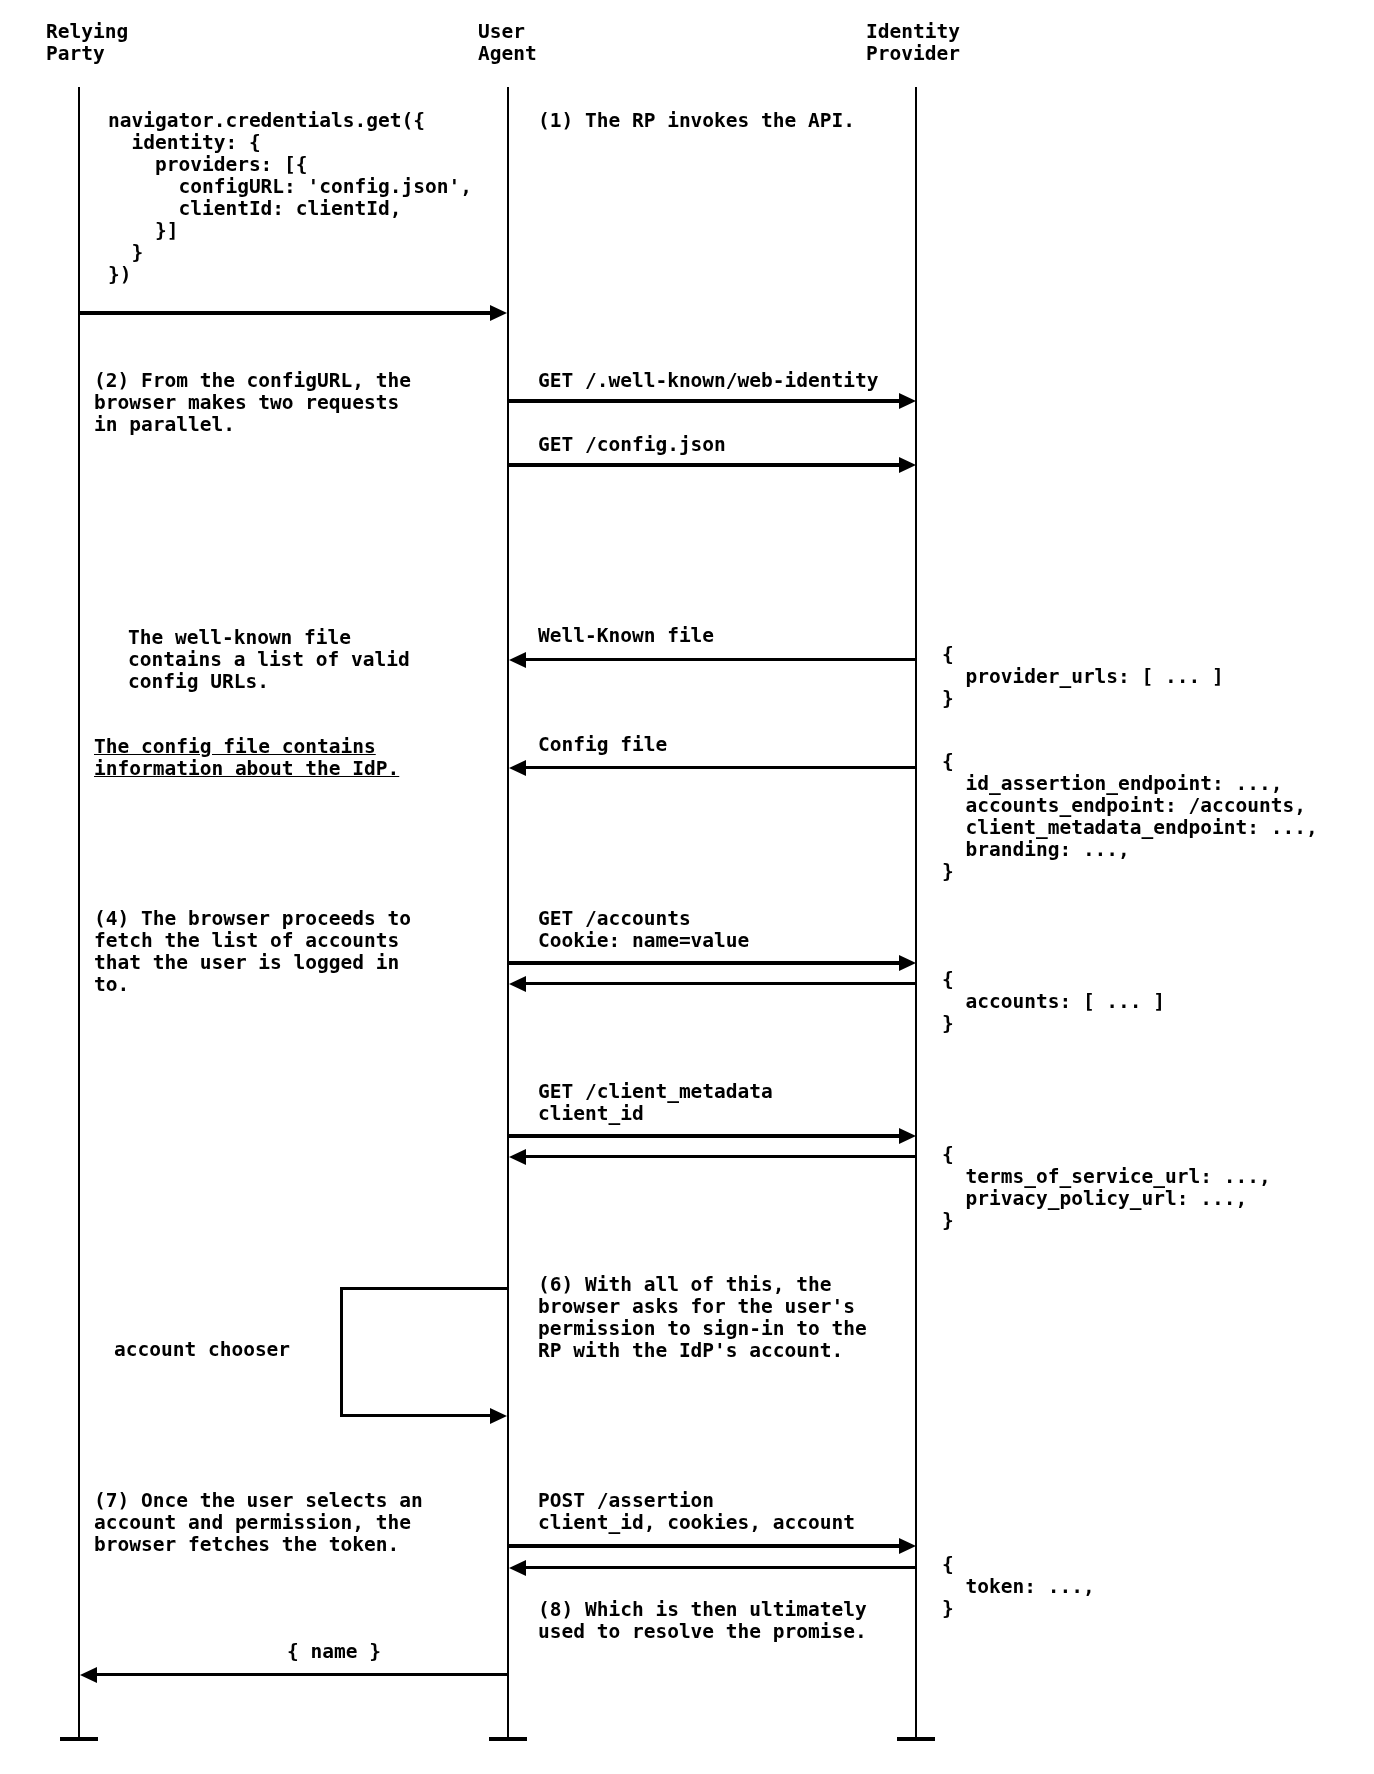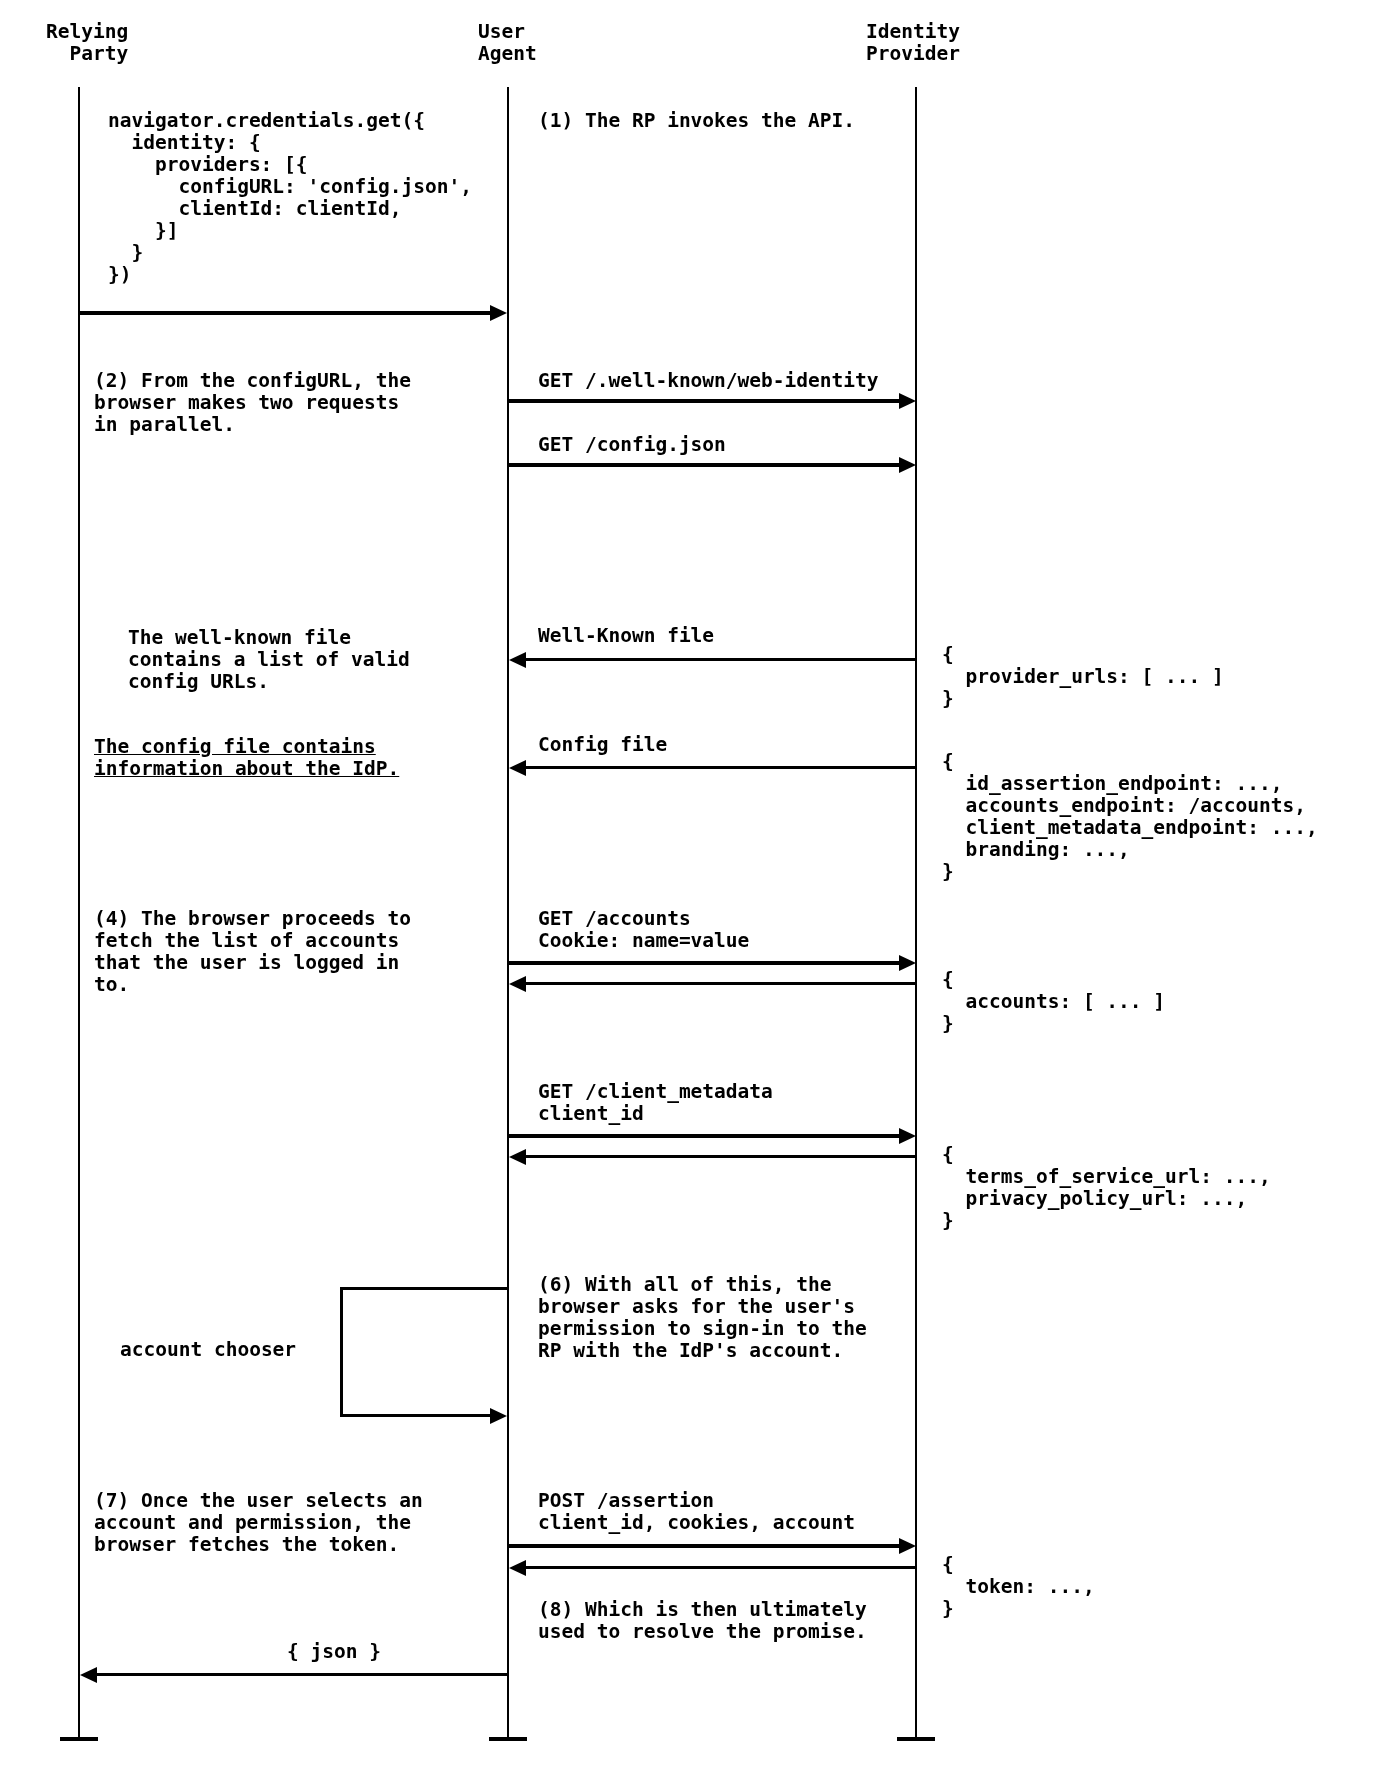--- a/index.html
+++ b/index.html
@@ -29,21 +29,21 @@
           border-top: 8px solid transparent;
           border-bottom: 8px solid transparent; }
   .head.r { border-left: 17px solid #000000; }
   .head.l { border-right: 17px solid #000000; }
 </style>
 </head>
 <body>
 
 <div class="canvas">
 
-  <pre class="txt" style="left:46px;  top:21px;text-align:right;">Relying
+  <pre class="txt" style="left:46px;  top:21px;">Relying
 Party</pre>
   <pre class="txt" style="left:478px; top:21px;">User
 Agent</pre>
   <pre class="txt" style="left:866px; top:21px;">Identity
 Provider</pre>
 
   <div class="lifeline" style="left:78px;  top:87px; height:1652px;"></div>
   <div class="lifeline" style="left:507px; top:87px; height:1652px;"></div>
   <div class="lifeline" style="left:915px; top:87px; height:1652px;"></div>
 
@@ -118,38 +118,38 @@
   <div class="head l" style="left:509px; top:1149px;"></div>
   <pre class="txt" style="left:942px; top:1144px;">{
   terms_of_service_url: ...,
   privacy_policy_url: ...,
 }</pre>
 
   <pre class="txt" style="left:538px; top:1274px;">(6) With all of this, the
 browser asks for the user's
 permission to sign-in to the
 RP with the IdP's account.</pre>
-  <pre class="txt" style="left:120px; top:1339px;">account chooser</pre>
+  <pre class="txt" style="left:114px; top:1339px;">account chooser</pre>
   <div class="line" style="left:340px; top:1287px; width:167px; height:3px;"></div>
   <div class="line" style="left:340px; top:1287px; width:3px; height:130px;"></div>
   <div class="line" style="left:340px; top:1414px; width:152px; height:3px;"></div>
   <div class="head r" style="left:490px; top:1408px;"></div>
 
   <pre class="txt" style="left:94px;  top:1490px;">(7) Once the user selects an
 account and permission, the
 browser fetches the token.</pre>
   <pre class="txt" style="left:538px; top:1490px;">POST /assertion
 client_id, cookies, account</pre>
   <div class="line" style="left:509px; top:1544px; width:392px; height:4px;"></div>
   <div class="head r" style="left:899px; top:1538px;"></div>
   <div class="line" style="left:524px; top:1566px; width:392px; height:3px;"></div>
   <div class="head l" style="left:509px; top:1560px;"></div>
   <pre class="txt" style="left:942px; top:1554px;">{
   token: ...,
 }</pre>
 
-  <pre class="txt" style="left:287px; top:1641px;">{ json }</pre>
+  <pre class="txt" style="left:287px; top:1641px;">{ name }</pre>
   <pre class="txt" style="left:538px; top:1599px;">(8) Which is then ultimately
 used to resolve the promise.</pre>
   <div class="line" style="left:96px; top:1673px; width:411px; height:3px;"></div>
   <div class="head l" style="left:80px; top:1667px;"></div>
 
 </div>
 
 </body></html>

